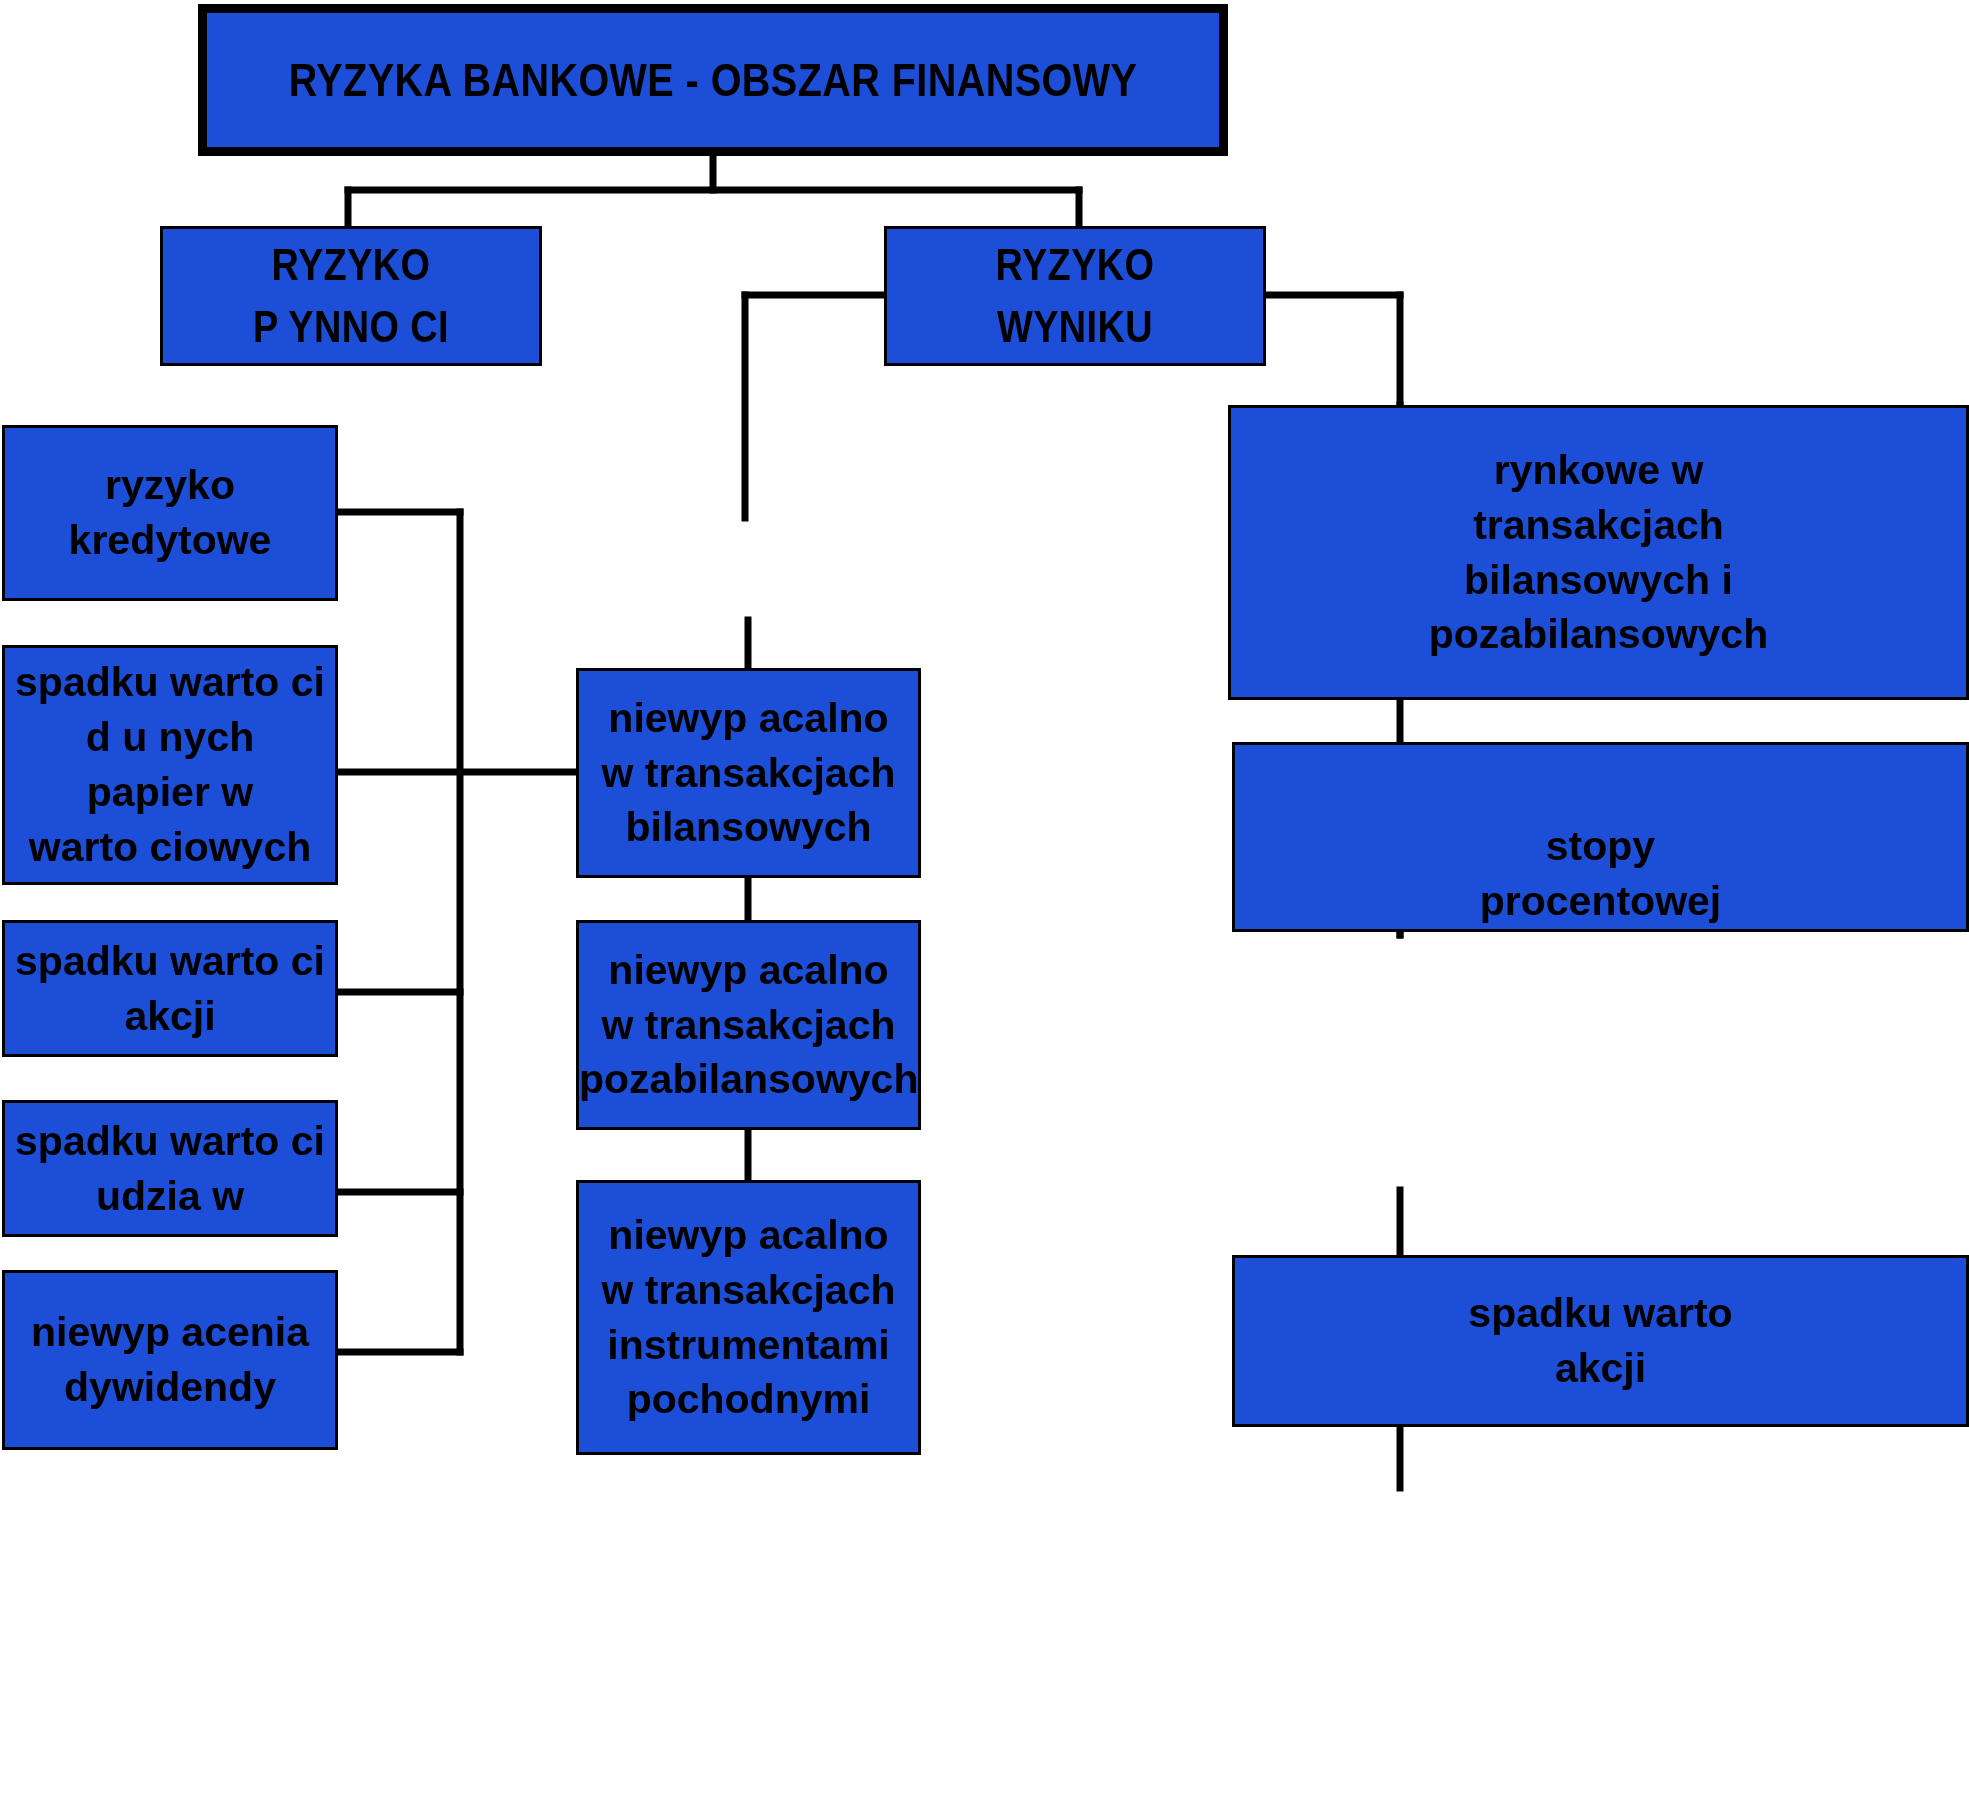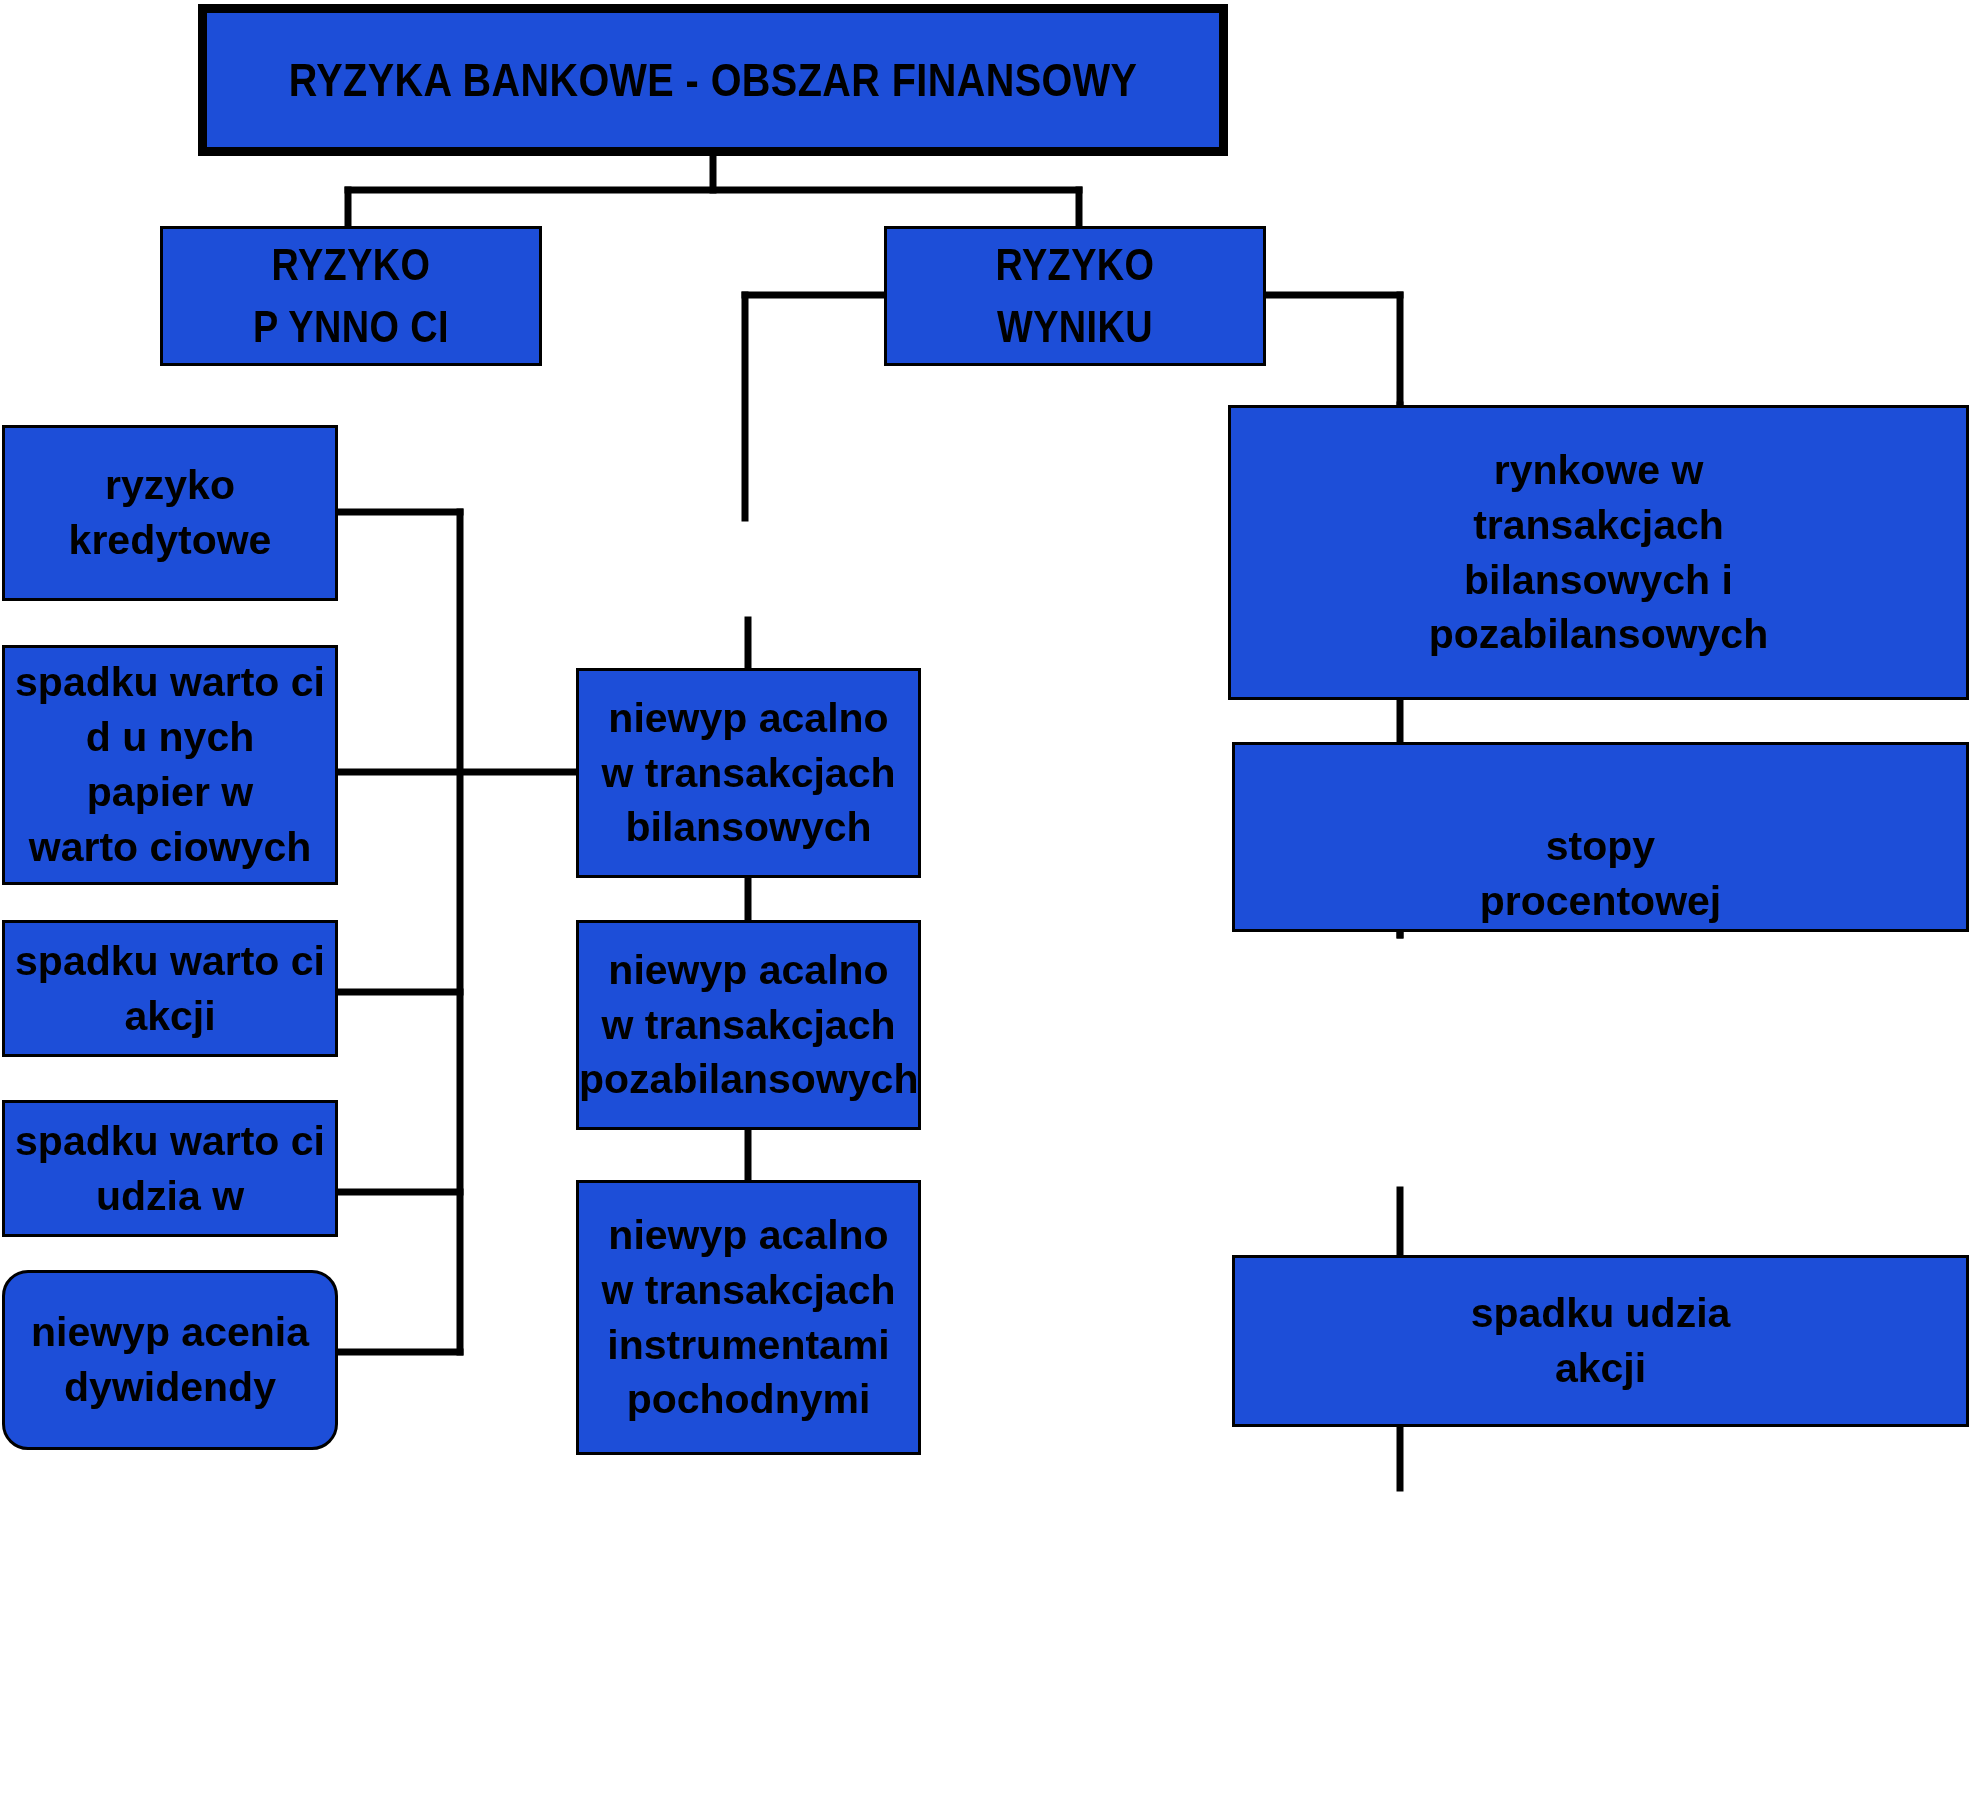--- a/index.html
+++ b/index.html
@@ -141,21 +141,21 @@
   <div class="node" style="left:2px; top:920px; width:336px; height:137px;">
     <span class="node-label t-leaf">spadku warto  ci
 akcji</span>
   </div>
 
   <div class="node" style="left:2px; top:1100px; width:336px; height:137px;">
     <span class="node-label t-leaf">spadku warto  ci
 udzia    w</span>
   </div>
 
-  <div class="node" style="left:2px; top:1270px; width:336px; height:180px;border-radius:26px;">
+  <div class="node" style="left:2px; top:1270px; width:336px; height:180px;">
     <span class="node-label t-leaf">niewyp  acenia
 dywidendy</span>
   </div>
 
 
   <div class="node" style="left:576px; top:668px; width:345px; height:210px;">
     <span class="node-label t-leaf">niewyp  acalno
 w transakcjach
 bilansowych</span>
   </div>
@@ -180,17 +180,17 @@
 pozabilansowych</span>
   </div>
 
   <div class="node" style="left:1232px; top:742px; width:737px; height:190px;align-items:flex-end;">
     <span class="node-label t-leaf">stopy
 procentowej</span>
   </div>
 
 
   <div class="node" style="left:1232px; top:1255px; width:737px; height:172px;">
-    <span class="node-label t-leaf">spadku udzia
+    <span class="node-label t-leaf">spadku warto
 akcji</span>
   </div>
 
 </div>
 
 </body></html>

